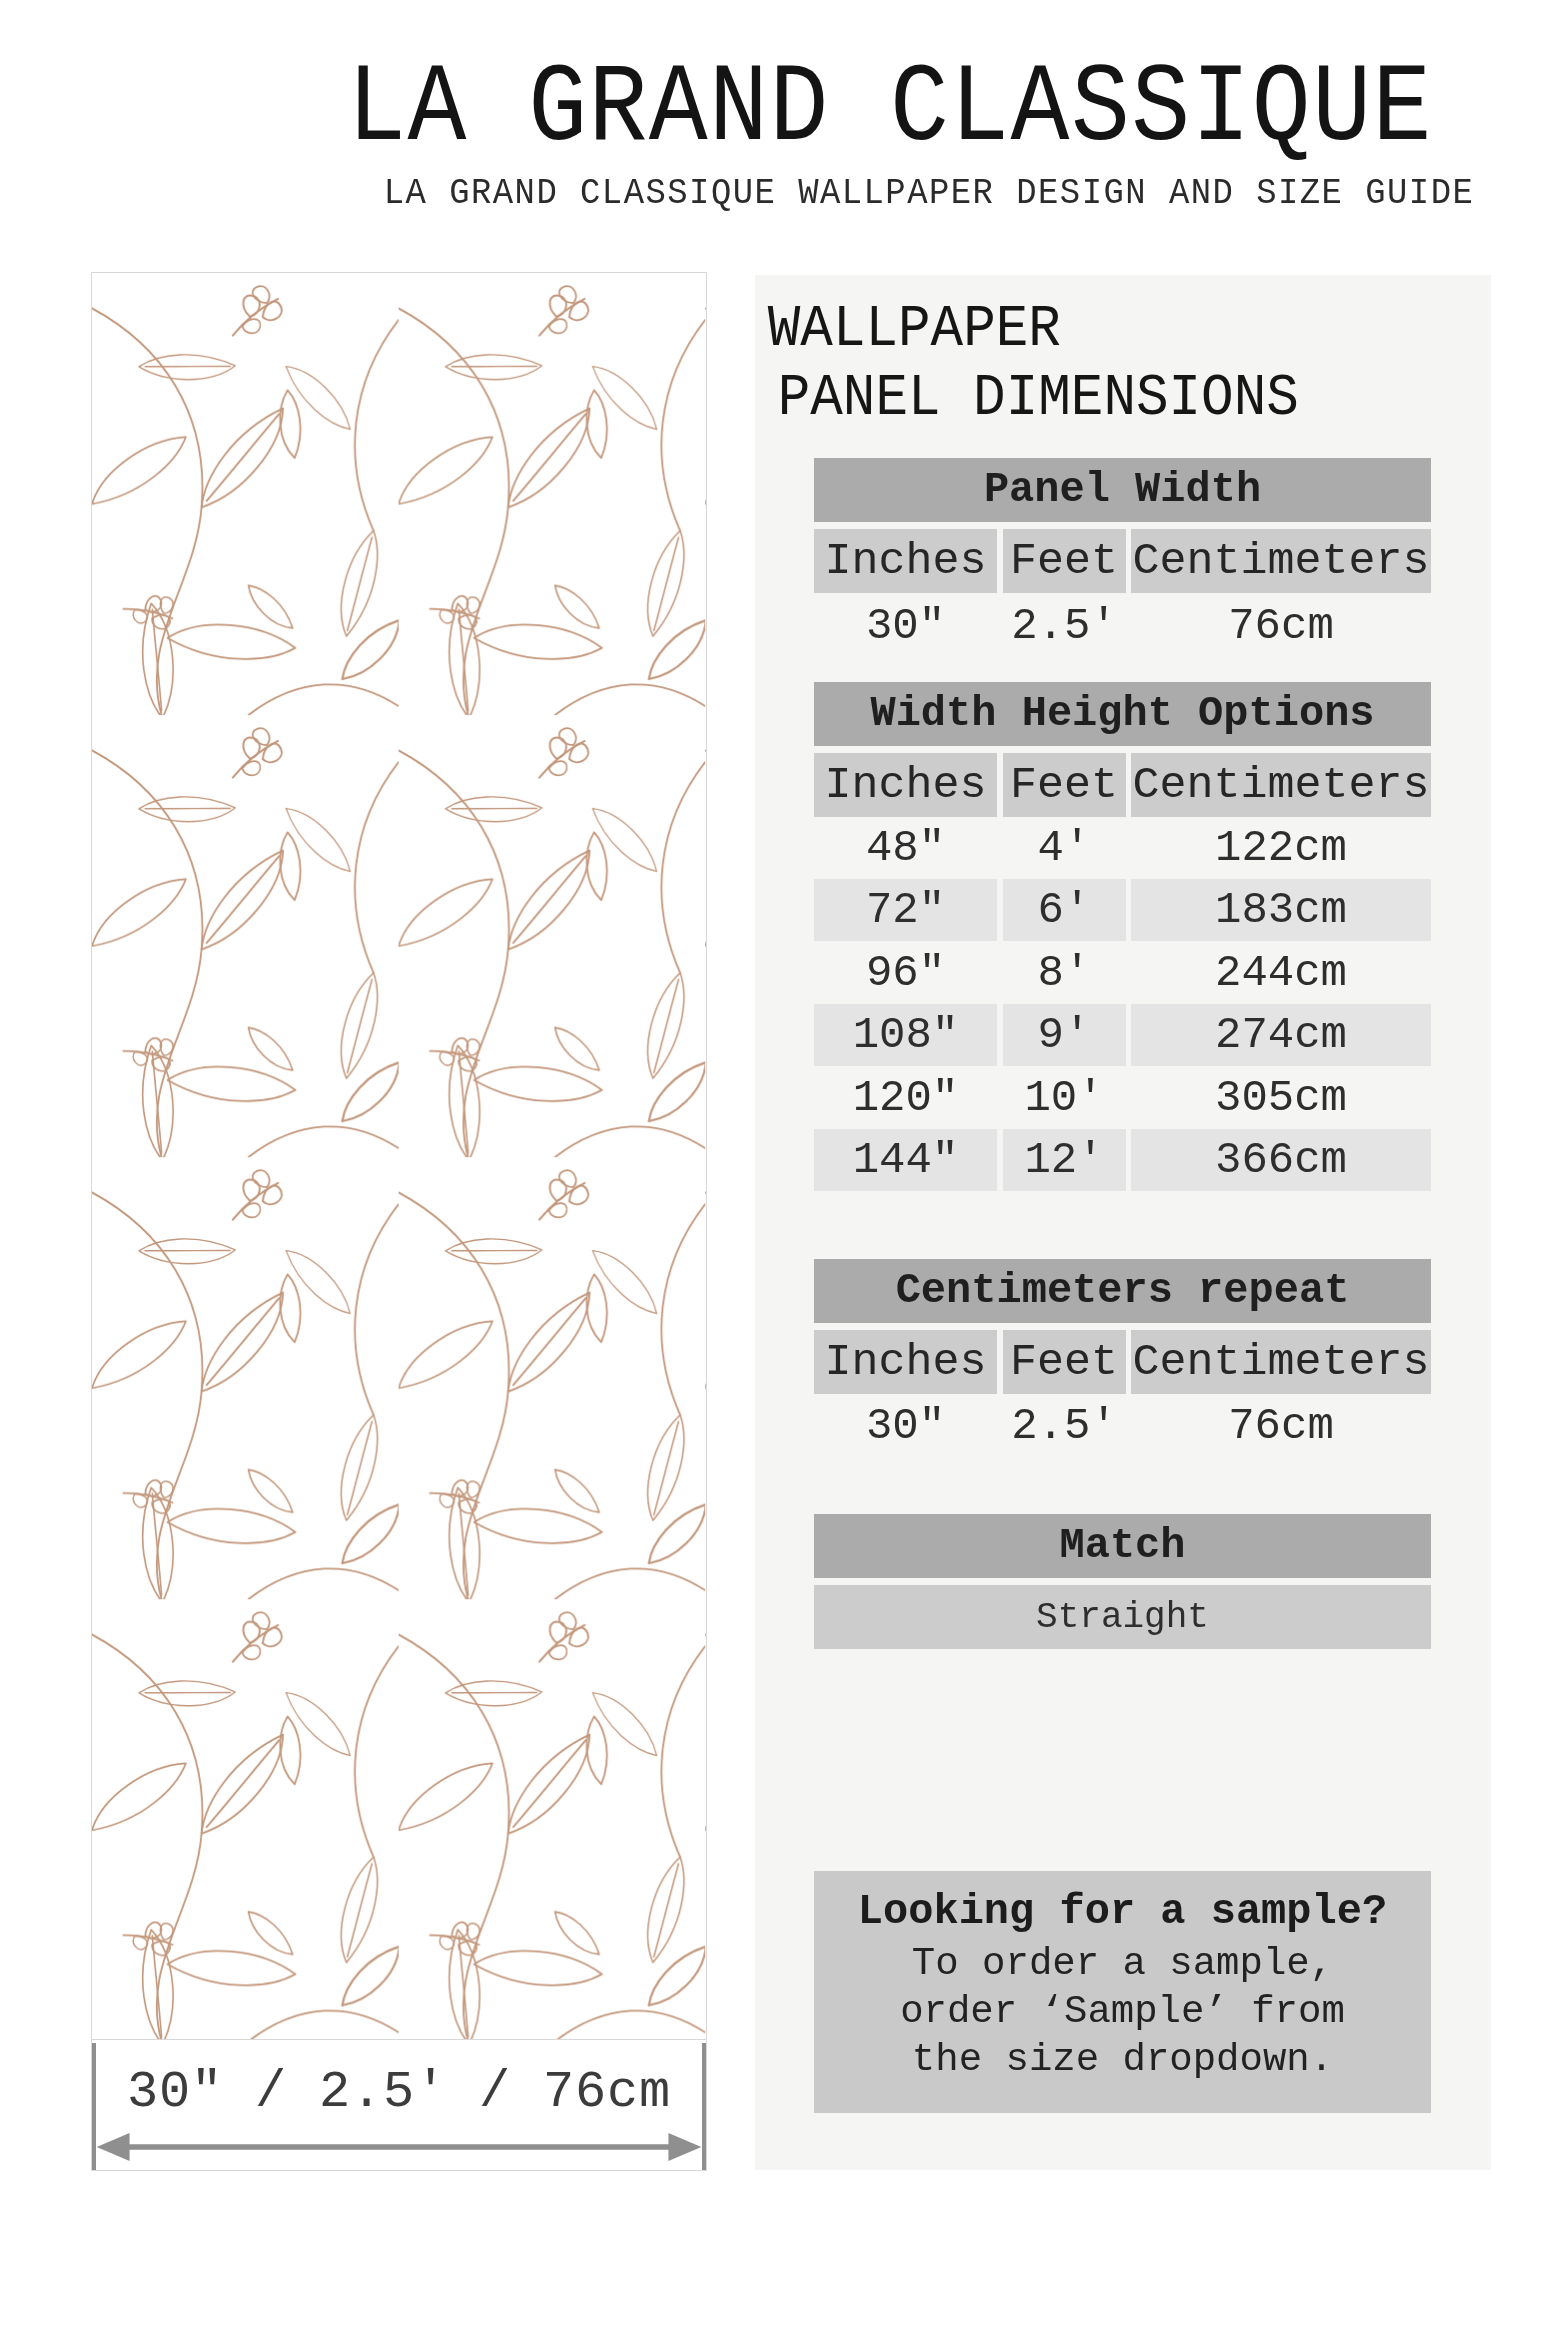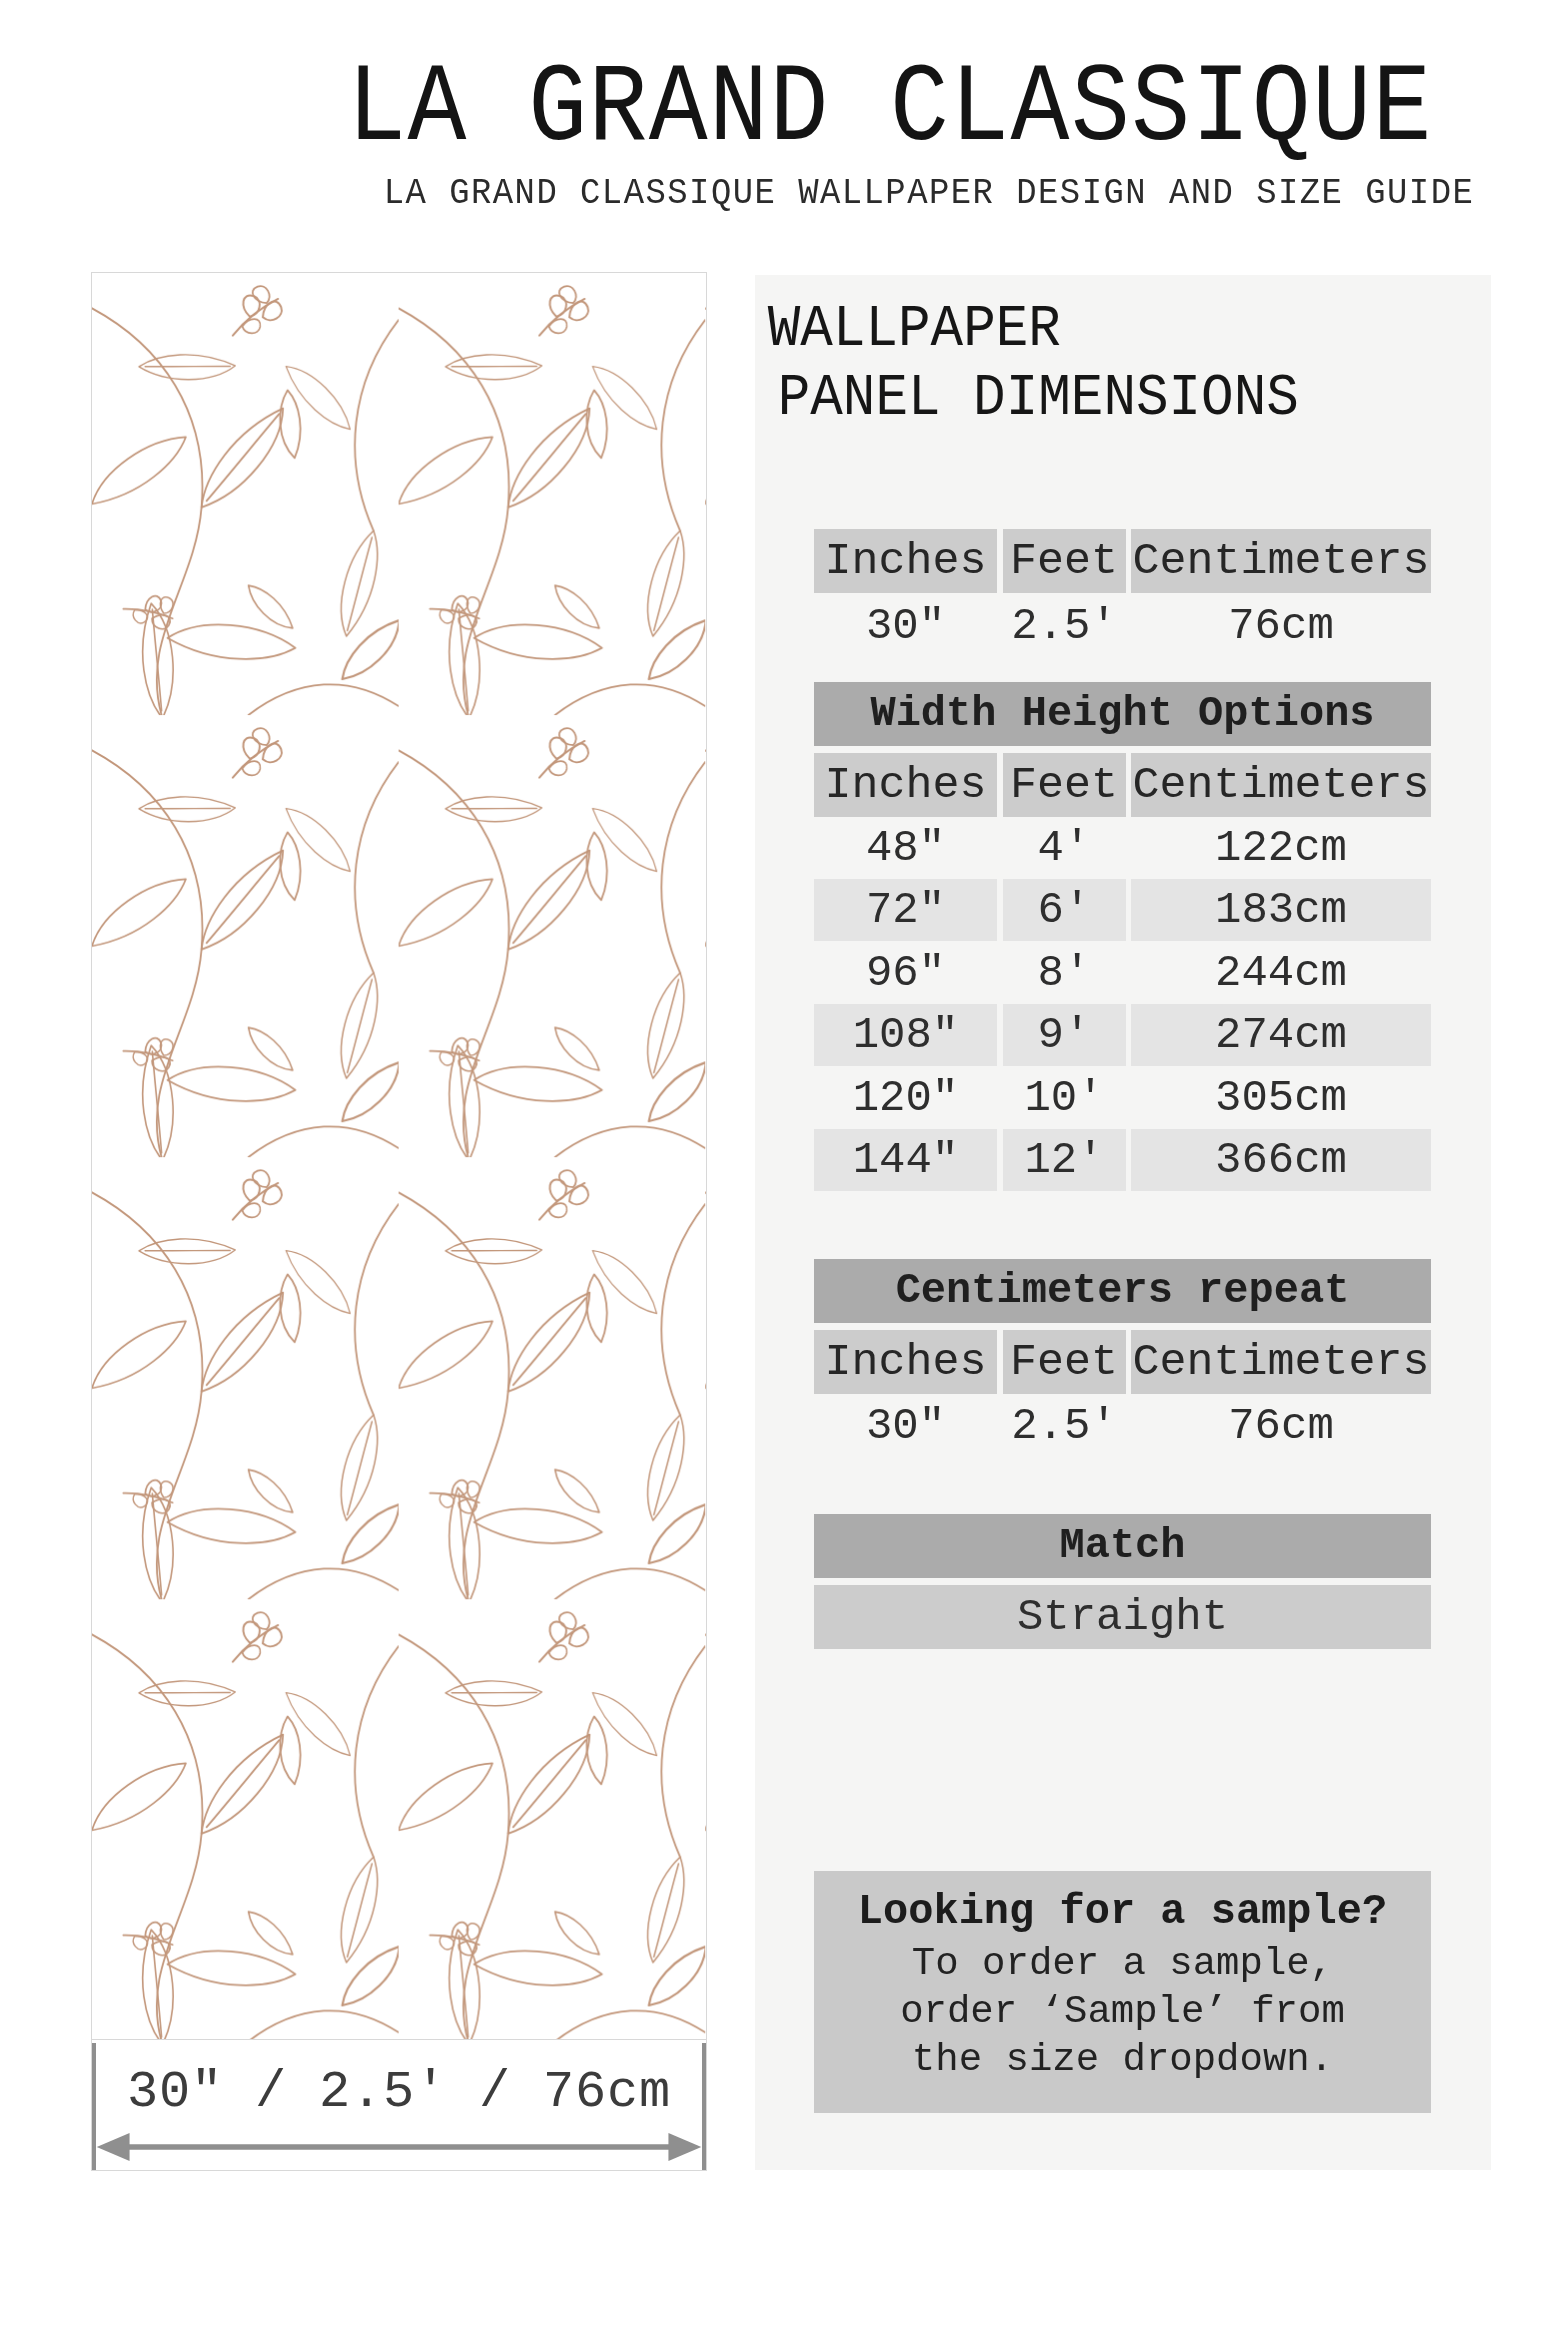--- a/index.html
+++ b/index.html
@@ -55,21 +55,21 @@
   .c1{width:183px;} .c2{width:123px;} .c3{flex:1;}
   .sec-header{height:64px;background:var(--header-gray);}
   .sec-header .tcell{width:100%;}
   .sec-header-label{font-size:42px;font-weight:700;color:#1f1f1f;}
   .col-row{height:64px;}
   .col-row .tcell{background:var(--cell-gray);font-size:45px;font-weight:300;color:#262626;}
   .val-row{height:64px;}
   .val-row .tcell{font-size:44px;font-weight:300;color:var(--text-mid);}
   .alt .tcell{background:var(--alt-gray);}
   .match-value{height:64px;}
-  .match-value .tcell{width:100%;background:var(--cell-gray);font-size:44px;font-weight:300;color:var(--text-mid);}
+  .match-value .tcell{width:100%;background:var(--cell-gray);font-size:36px;font-weight:300;color:var(--text-mid);}
 
   .sample-box{position:absolute;left:59px;top:1596px;width:617px;height:242px;
               background:var(--sample-gray);text-align:center;box-sizing:border-box;padding-top:14px;}
   .sample-title{font-size:42px;font-weight:700;color:#1c1c1c;line-height:55px;}
   .sample-line{font-size:39px;font-weight:300;color:#222222;line-height:48px;}
 </style>
 </head>
 <body>
 
 <div class="page">
@@ -138,20 +138,25 @@
     </div>
   </div>
 
   <div class="dims">
 
     <div class="wp-heading">
       <span class="squeeze">WALLPAPER</span><br>
       <span class="squeeze">PANEL DIMENSIONS</span>
     </div>
 
+    <div class="trow sec-header" style="top:183px">
+      <div class="tcell">
+          <span class="sec-header-label">Panel Width</span>
+        </div>
+    </div>
     <div class="trow col-row" style="top:254px">
       <div class="tcell c1">Inches</div>
       <div class="tcell c2">Feet</div>
       <div class="tcell c3">Centimeters</div>
     </div>
     <div class="trow val-row" style="top:319px">
       <div class="tcell c1">30"</div>
       <div class="tcell c2">2.5'</div>
       <div class="tcell c3">76cm</div>
     </div>

